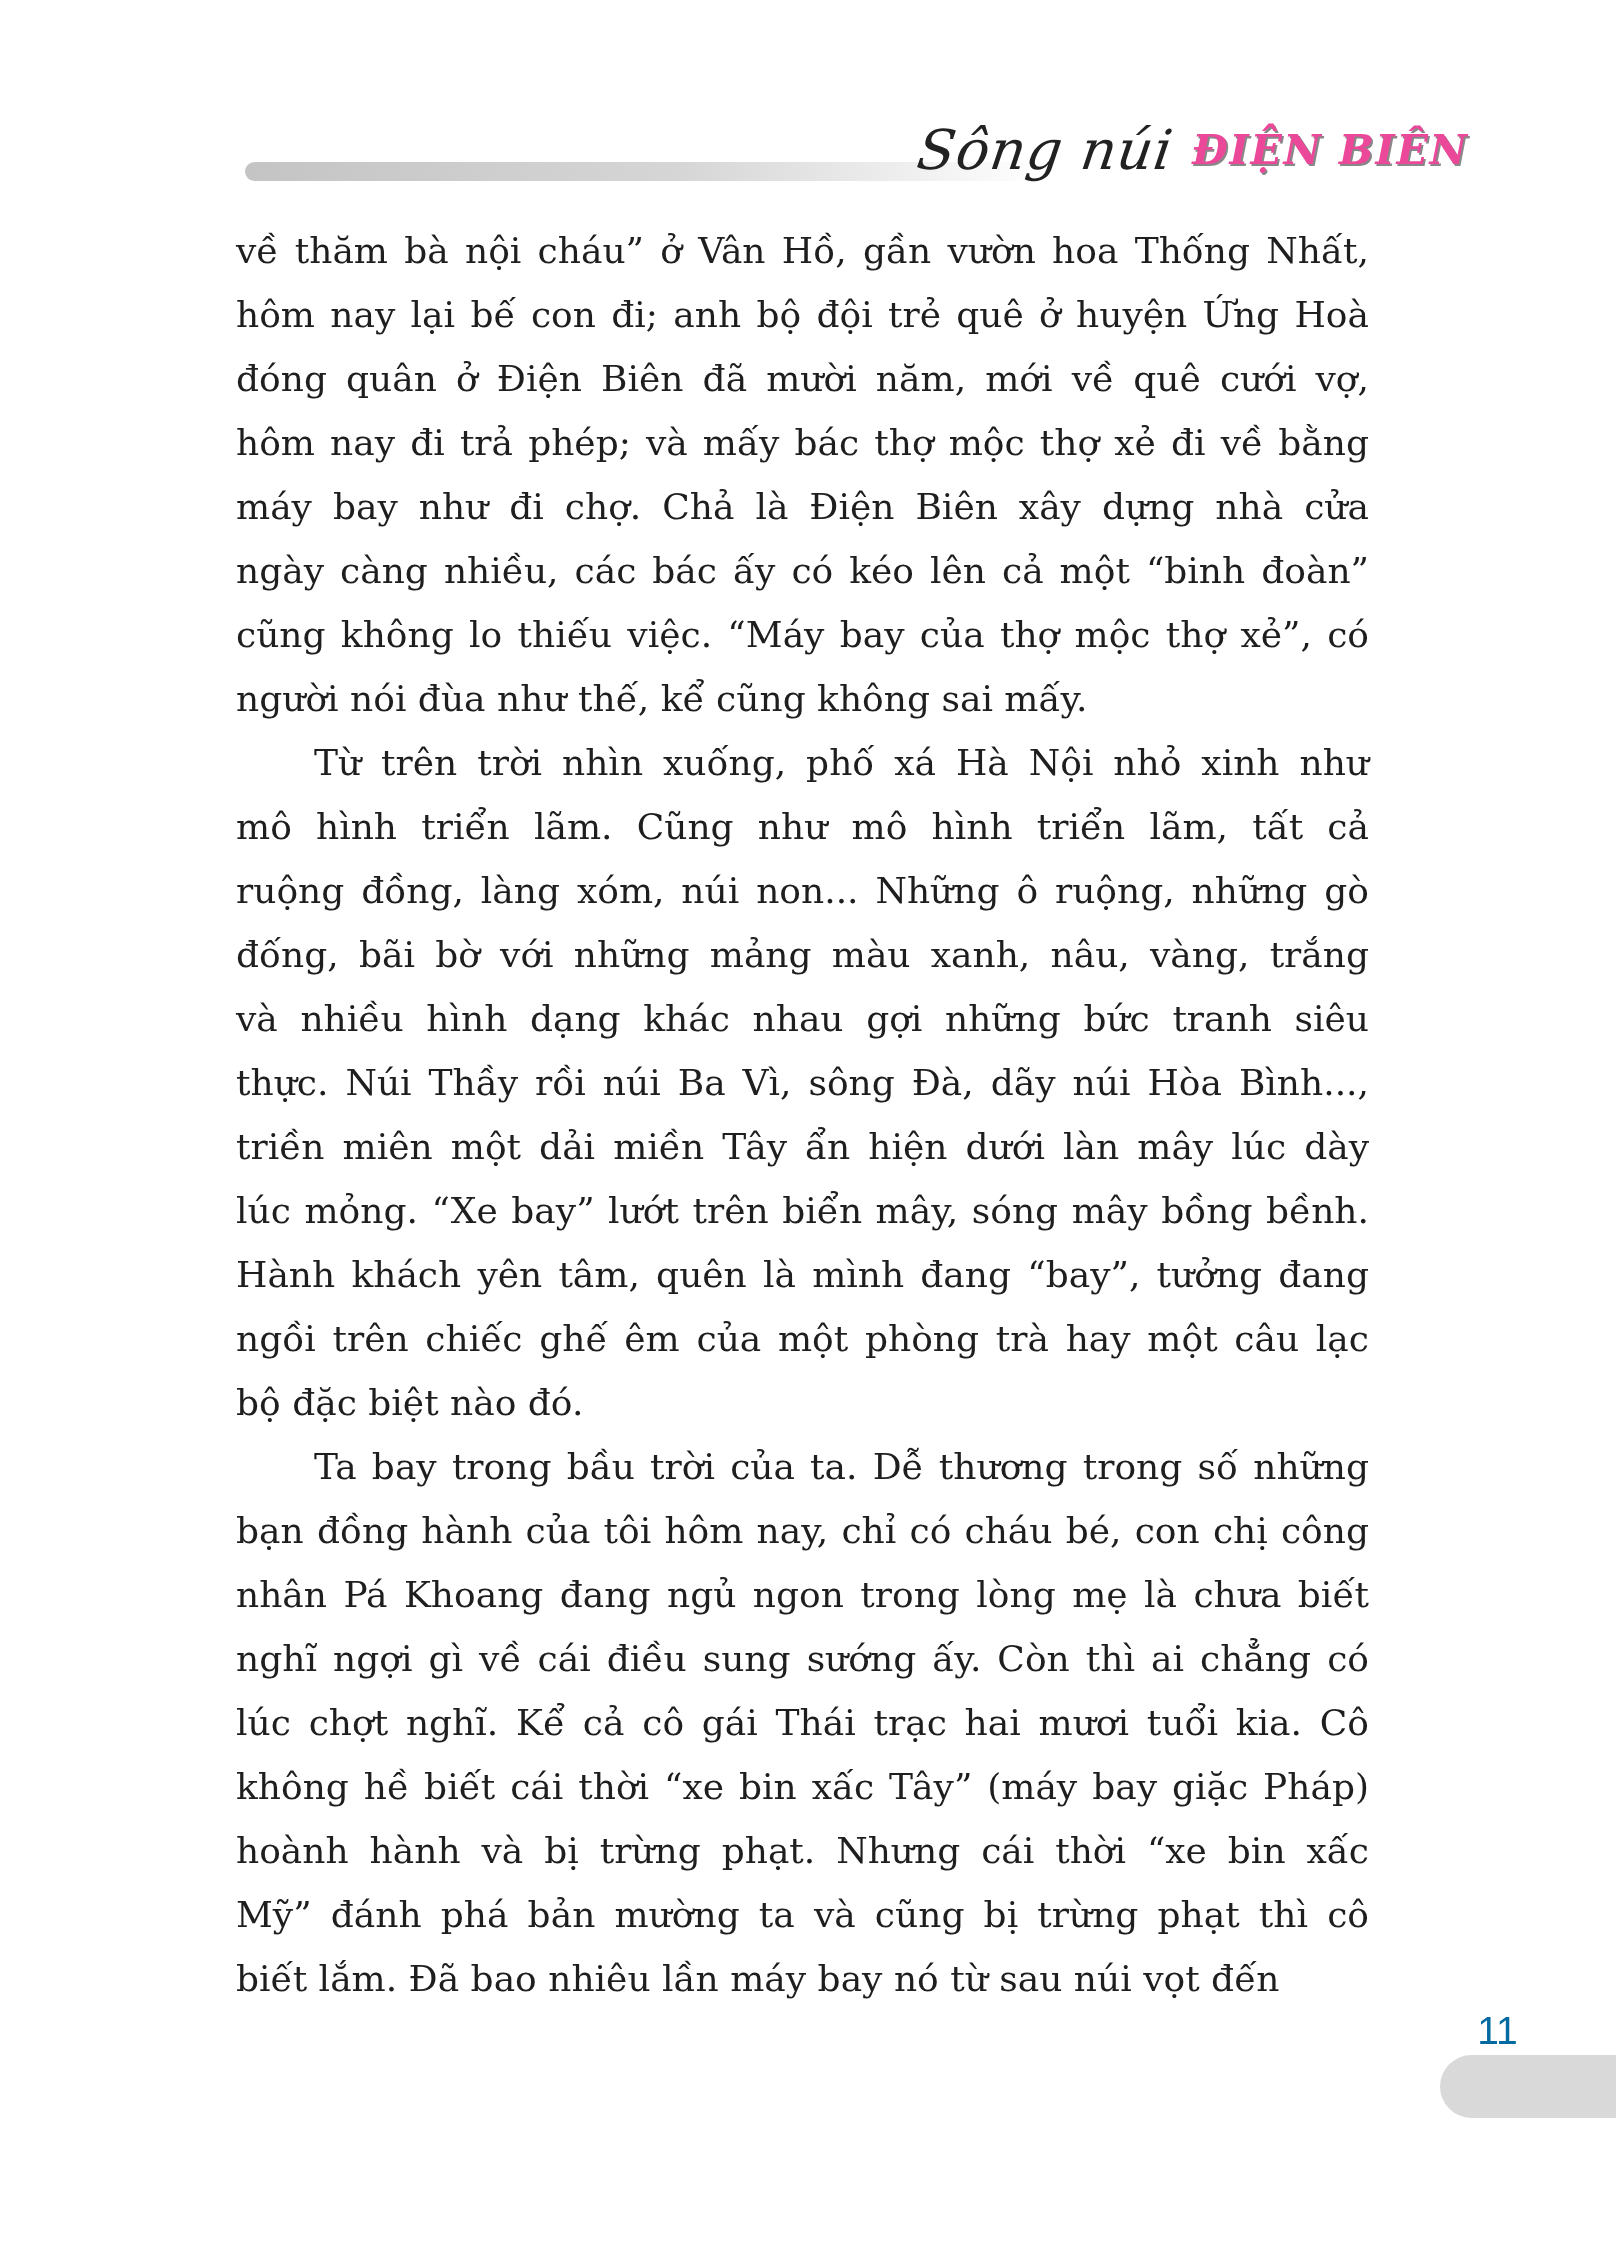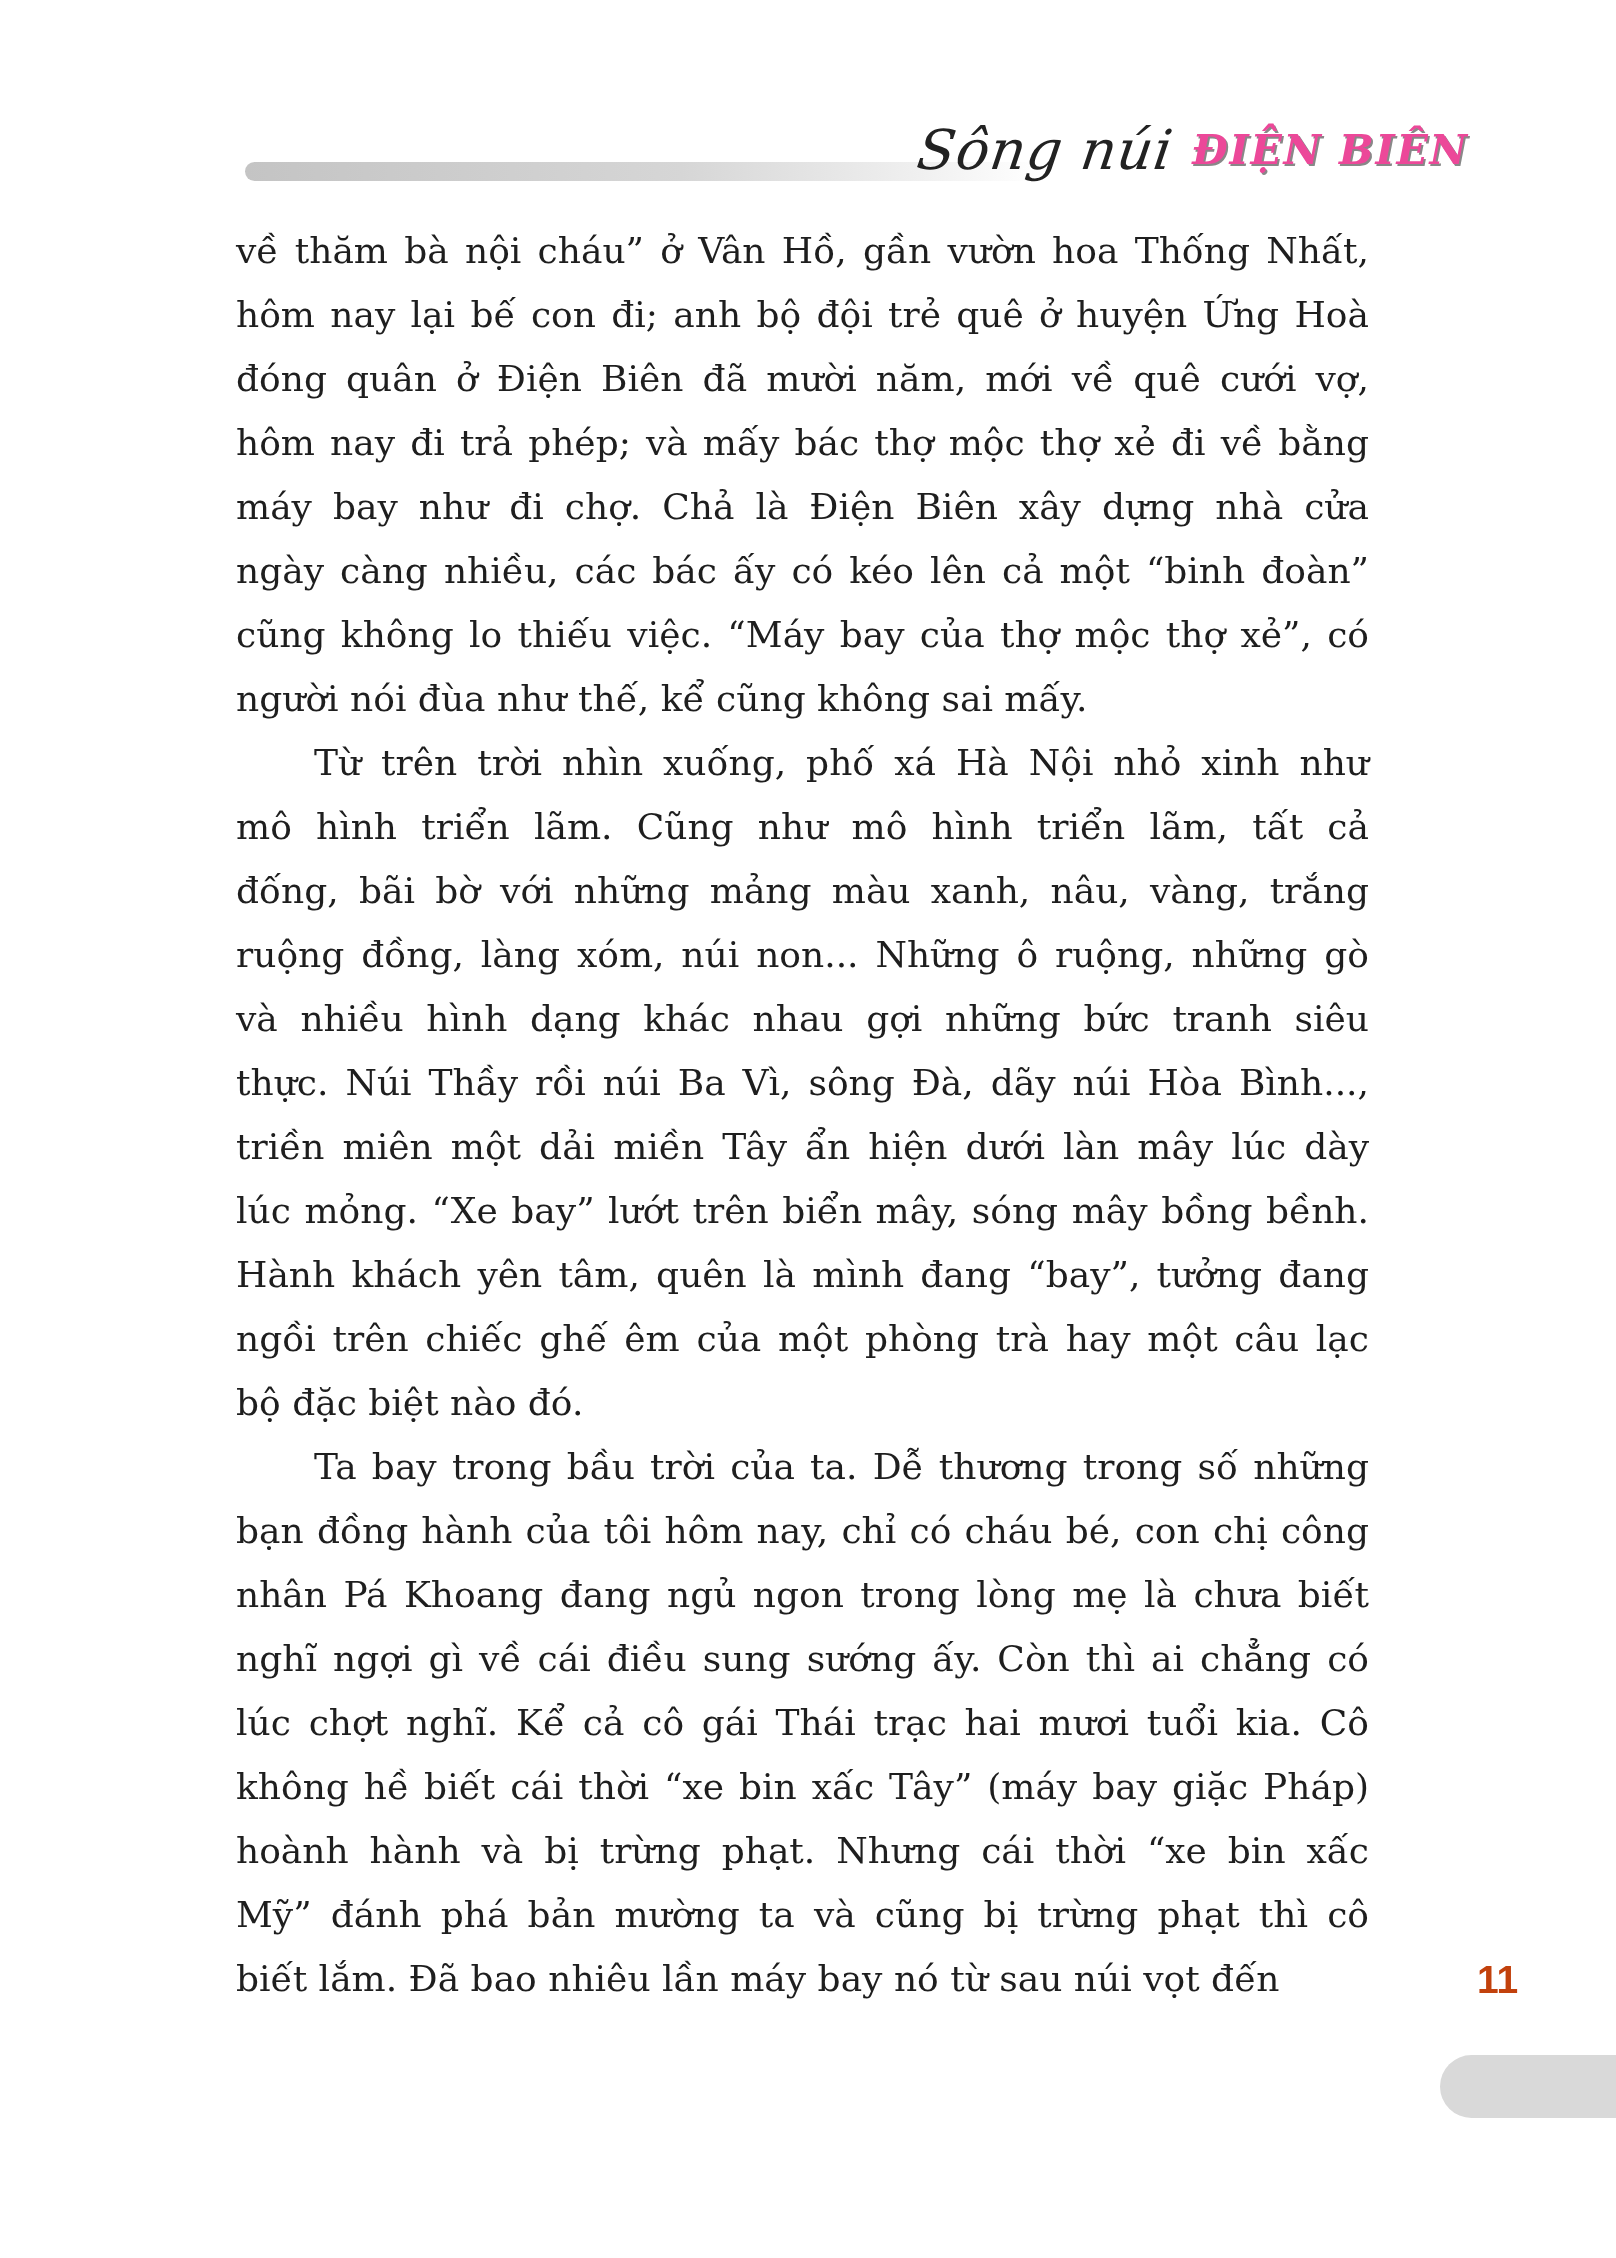--- a/index.html
+++ b/index.html
@@ -32,23 +32,23 @@
     color: #1e1e1e;
   }
   .line { display: block; white-space: nowrap; text-align: justify; text-align-last: justify; }
   .line.last { text-align-last: left; }
   .line.indent { padding-left: 78px; }
   .page-tab {
     position: absolute; left: 1440px; top: 2055px; width: 176px; height: 63px;
     background: #d9d9d9; border-radius: 32px 0 0 32px;
   }
   .page-number {
-    position: absolute; left: 1440px; top: 1948px; width: 115px; height: 63px;
+    position: absolute; left: 1440px; top: 1999px; width: 115px; height: 63px;
     display: flex; align-items: center; justify-content: center;
-    font-family: "Liberation Sans", sans-serif; font-weight: bold; font-size: 39px; color: #c2410c;
+    font-family: "Liberation Sans", sans-serif; font-weight: normal; font-size: 39px; color: #0369a1;
   }
 </style>
 </head>
 <body>
 
 <div class="header-bar"></div>
 <div class="header-title">
   <span class="script">Sông núi</span>
   <span class="display">ĐIỆN BIÊN</span>
 </div>
@@ -60,22 +60,22 @@
       <span class="line">đóng quân ở Điện Biên đã mười năm, mới về quê cưới vợ,</span>
       <span class="line">hôm nay đi trả phép; và mấy bác thợ mộc thợ xẻ đi về bằng</span>
       <span class="line">máy bay như đi chợ. Chả là Điện Biên xây dựng nhà cửa</span>
       <span class="line">ngày càng nhiều, các bác ấy có kéo lên cả một “binh đoàn”</span>
       <span class="line">cũng không lo thiếu việc. “Máy bay của thợ mộc thợ xẻ”, có</span>
       <span class="line last">người nói đùa như thế, kể cũng không sai mấy.</span>
     </div>
     <div>
       <span class="line indent">Từ trên trời nhìn xuống, phố xá Hà Nội nhỏ xinh như</span>
       <span class="line">mô hình triển lãm. Cũng như mô hình triển lãm, tất cả</span>
+      <span class="line">ruộng đồng, làng xóm, núi non... Những ô ruộng, những gò</span>
       <span class="line">đống, bãi bờ với những mảng màu xanh, nâu, vàng, trắng</span>
-      <span class="line">ruộng đồng, làng xóm, núi non... Những ô ruộng, những gò</span>
       <span class="line">và nhiều hình dạng khác nhau gợi những bức tranh siêu</span>
       <span class="line">thực. Núi Thầy rồi núi Ba Vì, sông Đà, dãy núi Hòa Bình...,</span>
       <span class="line">triền miên một dải miền Tây ẩn hiện dưới làn mây lúc dày</span>
       <span class="line">lúc mỏng. “Xe bay” lướt trên biển mây, sóng mây bồng bềnh.</span>
       <span class="line">Hành khách yên tâm, quên là mình đang “bay”, tưởng đang</span>
       <span class="line">ngồi trên chiếc ghế êm của một phòng trà hay một câu lạc</span>
       <span class="line last">bộ đặc biệt nào đó.</span>
     </div>
     <div>
       <span class="line indent">Ta bay trong bầu trời của ta. Dễ thương trong số những</span>

